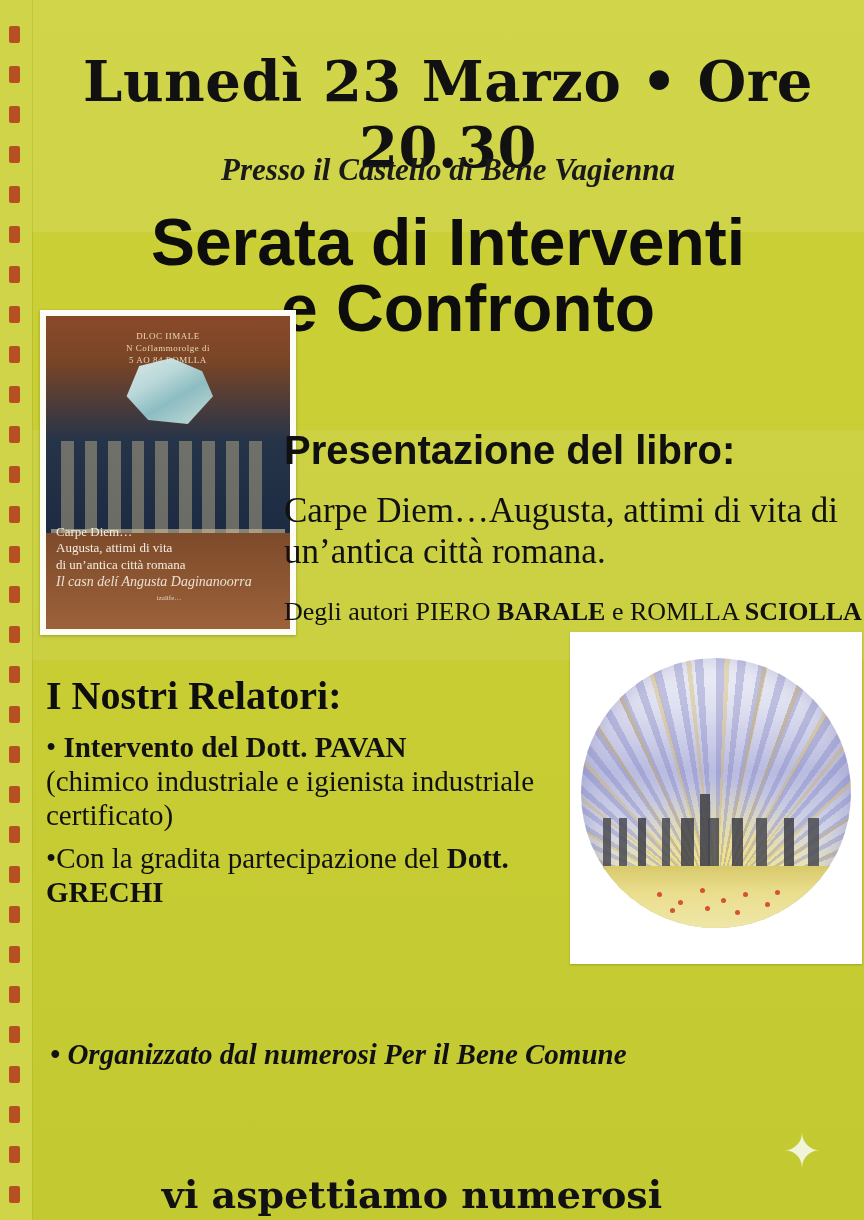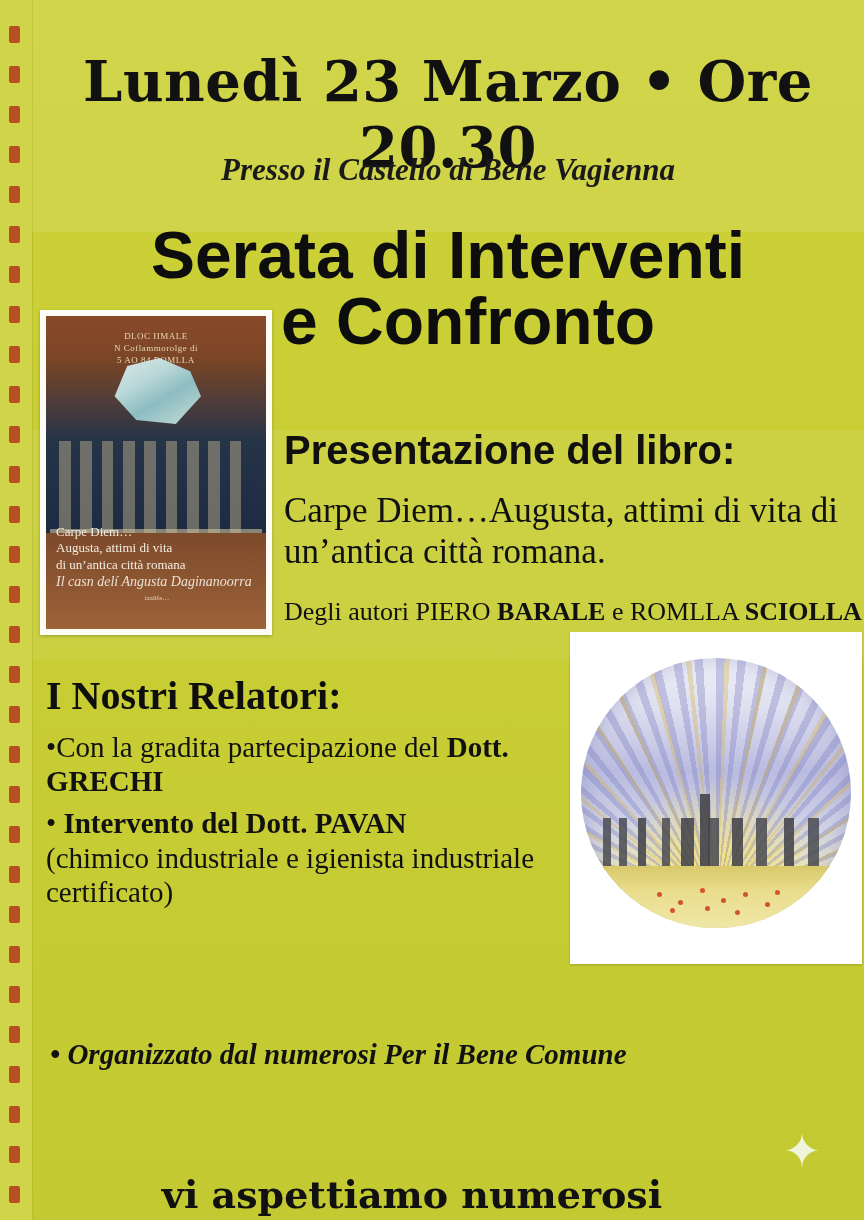--- a/index.html
+++ b/index.html
@@ -77,42 +77,42 @@
     left: 0;
     width: 832px;
     text-align: center;
     font-size: 31px;
     font-style: italic;
     font-weight: bold;
     color: #1a1a1a;
   }
   .title {
     position: absolute;
-    top: 222px;
+    top: 209px;
     left: 0;
     width: 832px;
     text-align: center;
     font-size: 66px;
     line-height: 1.0;
     font-weight: bold;
     color: #0d0d0d;
     font-family: "Liberation Sans", sans-serif;
   }
   .title .line2 {
     display: block;
     text-align: center;
     padding-left: 40px;
   }
 
   
   .book-figure {
     position: absolute;
     left: 8px;
     top: 310px;
-    width: 232px;
+    width: 256px;
     height: 325px;
     background: #fdfdf5;
     padding: 6px;
     box-sizing: border-box;
     box-shadow: 0 1px 3px rgba(0,0,0,.25);
   }
   .book-cover {
     position: relative;
     width: 100%;
     height: 100%;
@@ -447,26 +447,26 @@
     <div class="book-name">Carpe Diem…Augusta, attimi di vita di un’antica città romana.</div>
 
     <div class="authors">
       <span>Degli autori </span><span>PIERO </span><b>BARALE</b><span> e </span><span>ROMLLA </span><b>SCIOLLA</b>
     </div>
 
     <div class="relatori-title">I Nostri Relatori:</div>
 
     <div class="relatori-list">
       <div class="item">
-        <span>•</span><span>Con la gradita partecipazione del </span><b>Dott. GRECHI</b>
-      </div>
-      <div class="item">
         <span>•</span>
         <b>Intervento del Dott. PAVAN</b>
         <div>(chimico industriale e igienista industriale certificato)</div>
+      </div>
+      <div class="item">
+        <span>•</span><span>Con la gradita partecipazione del </span><b>Dott. GRECHI</b>
       </div>
     </div>
 
     <div class="art-figure">
       <div class="art-circle">
         <div class="rays"></div>
         <div class="rays2"></div>
         <div class="skyline"></div>
         <div class="skyline-tower"></div>
         <div class="ground">

